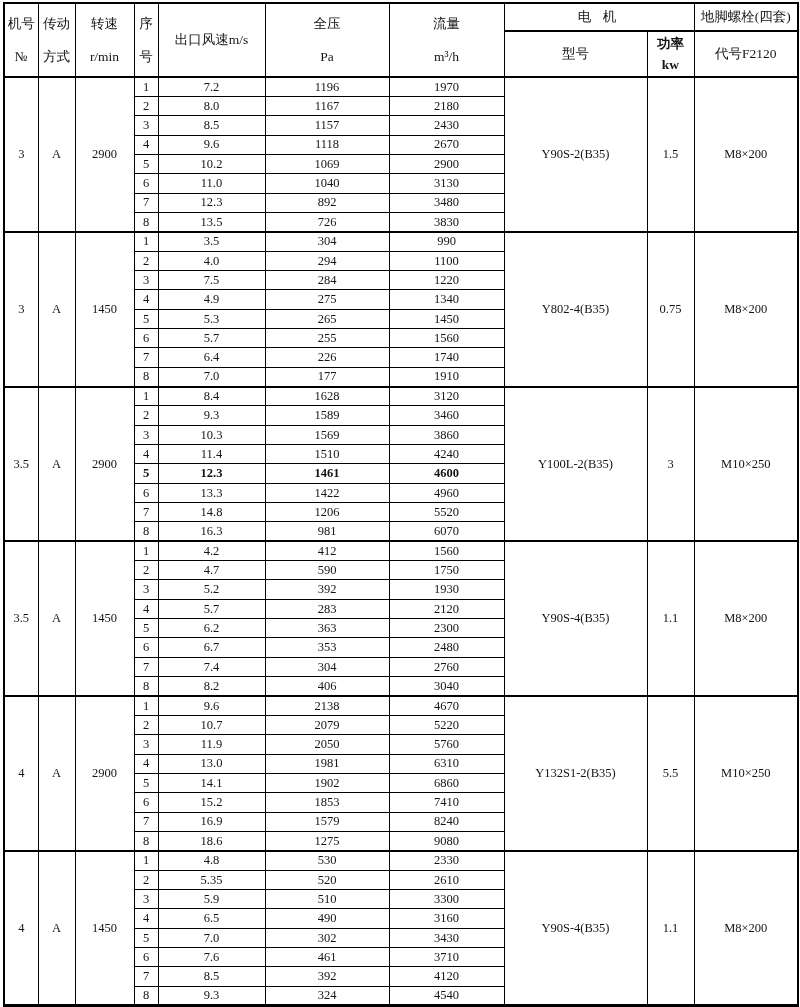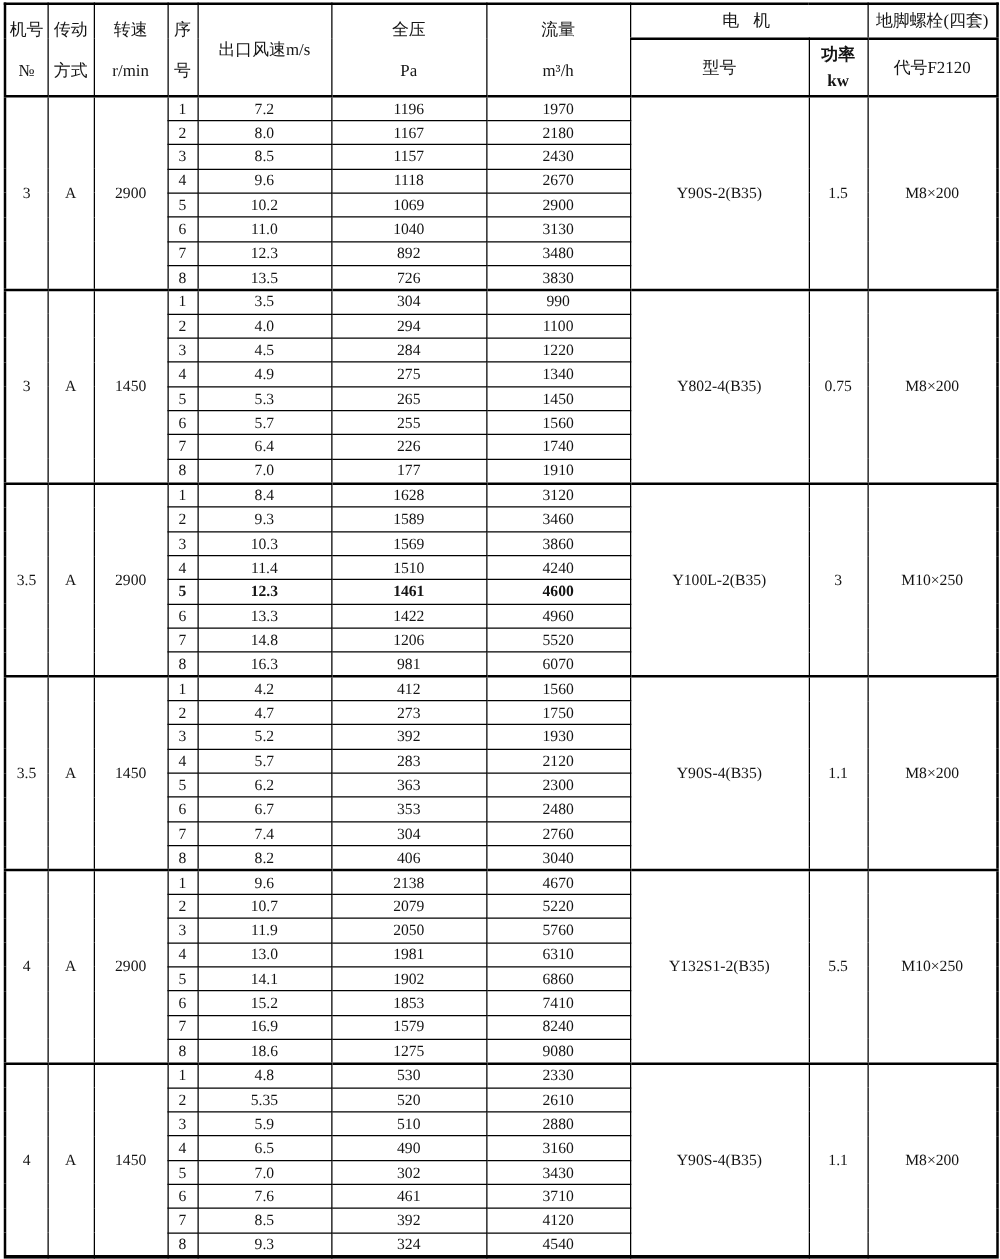--- a/index.html
+++ b/index.html
@@ -185,21 +185,21 @@
           <td rowspan="8">M8×200</td>
         </tr>
         <tr>
           <td>2</td>
           <td>4.0</td>
           <td>294</td>
           <td>1100</td>
         </tr>
         <tr>
           <td>3</td>
-          <td>4.5</td>
+          <td>7.5</td>
           <td>284</td>
           <td>1220</td>
         </tr>
         <tr>
           <td>4</td>
           <td>4.9</td>
           <td>275</td>
           <td>1340</td>
         </tr>
         <tr>
@@ -288,21 +288,21 @@
           <td>4.2</td>
           <td>412</td>
           <td>1560</td>
           <td rowspan="8">Y90S-4(B35)</td>
           <td rowspan="8">1.1</td>
           <td rowspan="8">M8×200</td>
         </tr>
         <tr>
           <td>2</td>
           <td>4.7</td>
-          <td>273</td>
+          <td>590</td>
           <td>1750</td>
         </tr>
         <tr>
           <td>3</td>
           <td>5.2</td>
           <td>392</td>
           <td>1930</td>
         </tr>
         <tr>
           <td>4</td>
@@ -403,21 +403,21 @@
         <tr>
           <td>2</td>
           <td>5.35</td>
           <td>520</td>
           <td>2610</td>
         </tr>
         <tr>
           <td>3</td>
           <td>5.9</td>
           <td>510</td>
-          <td>2880</td>
+          <td>3300</td>
         </tr>
         <tr>
           <td>4</td>
           <td>6.5</td>
           <td>490</td>
           <td>3160</td>
         </tr>
         <tr>
           <td>5</td>
           <td>7.0</td>

